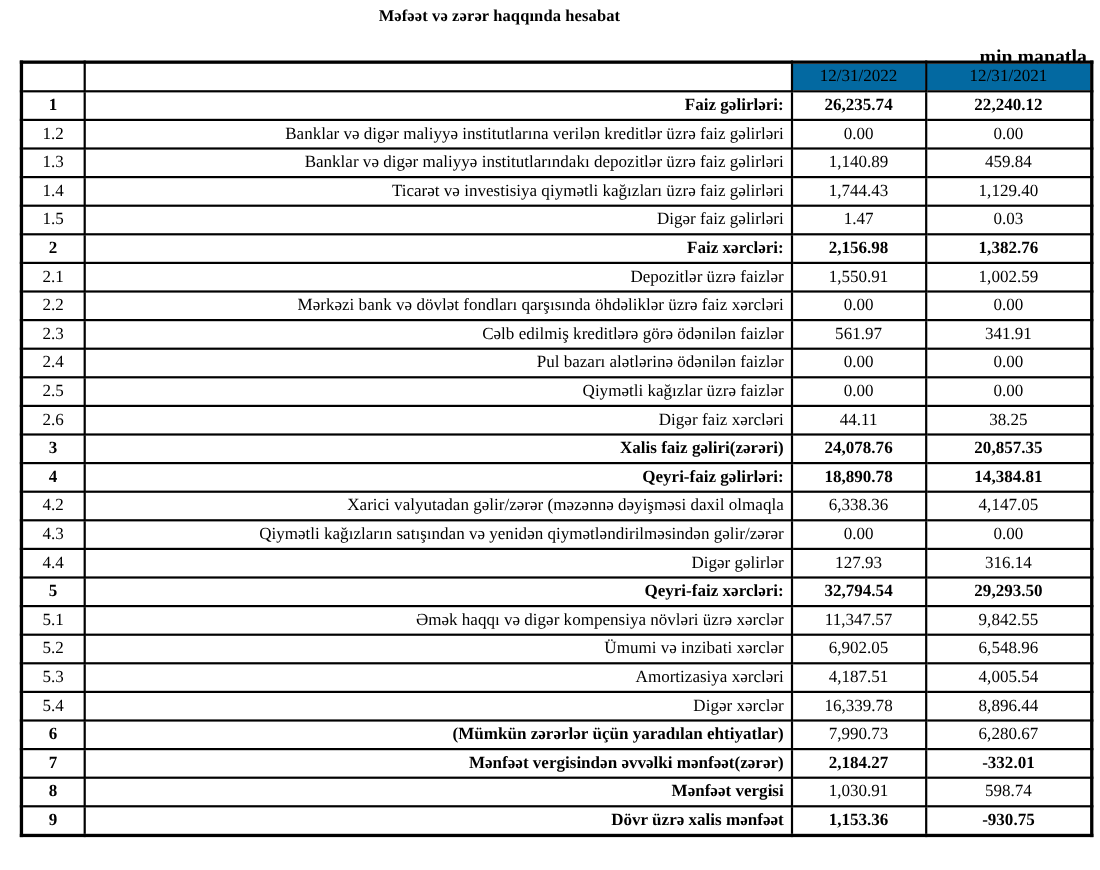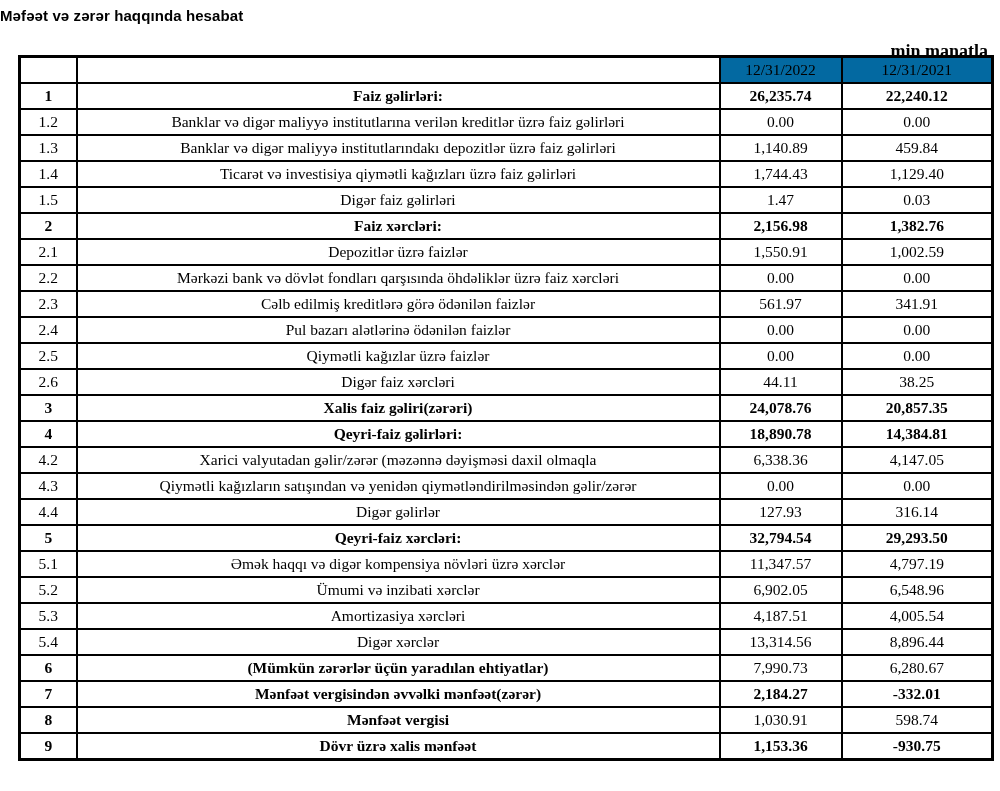--- a/index.html
+++ b/index.html
@@ -2,21 +2,21 @@
 <html><head>
 <meta charset="utf-8">
 <style>
   html,body{margin:0;padding:0;background:#ffffff;}
   body{
     width:1000px;height:791px;position:relative;
     font-family:"Liberation Serif", serif;color:#000;
   }
   .title{
     position:absolute;top:7px;left:0;width:908px;
-    text-align:left;font-family:Liberation Sans, sans-serif;
+    text-align:center;font-family:Liberation Serif, serif;
     font-weight:bold;font-size:15px;letter-spacing:0.1px;
   }
   .unit-note{
     position:absolute;top:41px;right:12px;
     font-weight:bold;font-size:18px;
   }
   table.pnl{
     position:absolute;top:55px;left:18px;width:973px;
     border-collapse:collapse;table-layout:fixed;
     border:3px solid #000;
@@ -24,21 +24,21 @@
   }
   table.pnl td, table.pnl th{
     border:2px solid #000;
     padding:1px 6px;
     height:22px;
     overflow:hidden;white-space:nowrap;
     font-weight:normal;
     line-height:1.25;
   }
   .c-no{text-align:center;}
-  .c-label{text-align:center;}
+  .c-label{text-align:right;}
   .c-val{text-align:center;}
   th.hdr-date{
     background:#0369a1;
     text-align:center;font-weight:bold;
   }
   tr.r-label-bold td.c-no, tr.r-label-bold td.c-label{font-weight:bold;}
   tr.r-values-bold td.c-val{font-weight:bold;}
 </style>
 </head>
 <body>
@@ -167,38 +167,38 @@
       <tr class="r-label-bold r-values-bold">
         <td class="c-no">5</td>
         <td class="c-label">Qeyri-faiz xərcləri:</td>
         <td class="c-val">32,794.54</td>
         <td class="c-val">29,293.50</td>
       </tr>
       <tr>
         <td class="c-no">5.1</td>
         <td class="c-label">Əmək haqqı və digər kompensiya növləri üzrə xərclər</td>
         <td class="c-val">11,347.57</td>
-        <td class="c-val">4,797.19</td>
+        <td class="c-val">9,842.55</td>
       </tr>
       <tr>
         <td class="c-no">5.2</td>
         <td class="c-label">Ümumi və inzibati xərclər</td>
         <td class="c-val">6,902.05</td>
         <td class="c-val">6,548.96</td>
       </tr>
       <tr>
         <td class="c-no">5.3</td>
         <td class="c-label">Amortizasiya xərcləri</td>
         <td class="c-val">4,187.51</td>
         <td class="c-val">4,005.54</td>
       </tr>
       <tr>
         <td class="c-no">5.4</td>
         <td class="c-label">Digər xərclər</td>
-        <td class="c-val">13,314.56</td>
+        <td class="c-val">16,339.78</td>
         <td class="c-val">8,896.44</td>
       </tr>
       <tr class="r-label-bold">
         <td class="c-no">6</td>
         <td class="c-label">(Mümkün zərərlər üçün yaradılan ehtiyatlar)</td>
         <td class="c-val">7,990.73</td>
         <td class="c-val">6,280.67</td>
       </tr>
       <tr class="r-label-bold r-values-bold">
         <td class="c-no">7</td>

